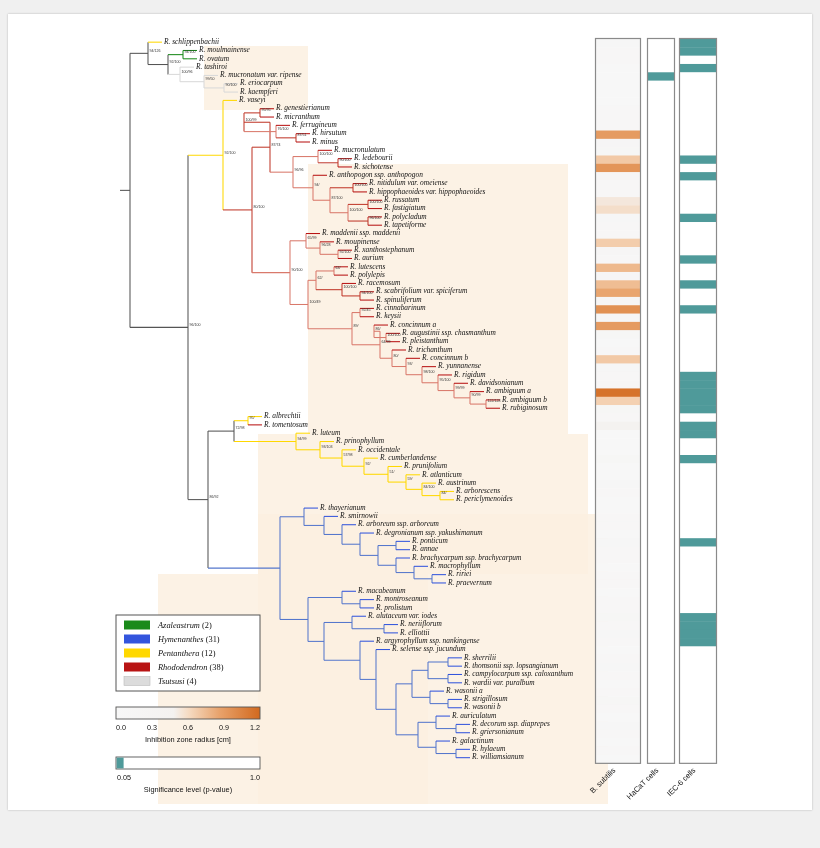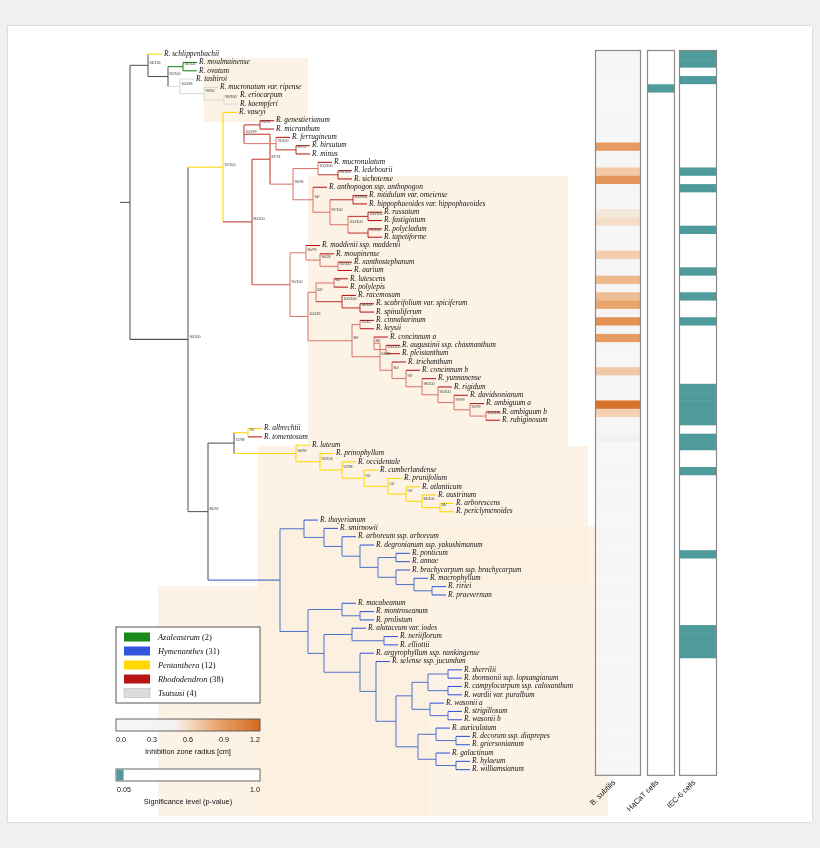--- a/index.html
+++ b/index.html
@@ -1,18 +1,18 @@
 <!DOCTYPE html>
 <html><head>
 <meta charset="utf-8">
 <style>
   html,body{margin:0;padding:0;background:#f0f0f0;}
   body{font-family:"Liberation Sans",sans-serif;}
   #page{position:relative;width:820px;height:848px;background:#f0f0f0;overflow:hidden;}
-  #card{position:absolute;left:8px;top:26px;width:804px;height:796px;background:#ffffff;
+  #card{position:absolute;left:8px;top:14px;width:804px;height:796px;background:#ffffff;
         box-shadow:0 0 2px rgba(0,0,0,.25);}
   #plot{position:absolute;left:0;top:0;width:804px;height:796px;}
   svg{position:absolute;left:0;top:0;}
   .tiplabel{font-family:"Liberation Serif",serif;font-style:italic;font-size:7.4px;fill:#111;
             dominant-baseline:middle;}
   .support{font-family:"Liberation Sans",sans-serif;font-size:3.6px;fill:#333;
            dominant-baseline:middle;}
   .collabel{font-family:"Liberation Sans",sans-serif;font-size:7.6px;fill:#111;}
   .axnum{font-family:"Liberation Sans",sans-serif;font-size:7.2px;fill:#111;}
   .axtitle{font-family:"Liberation Sans",sans-serif;font-size:7.4px;fill:#111;}

